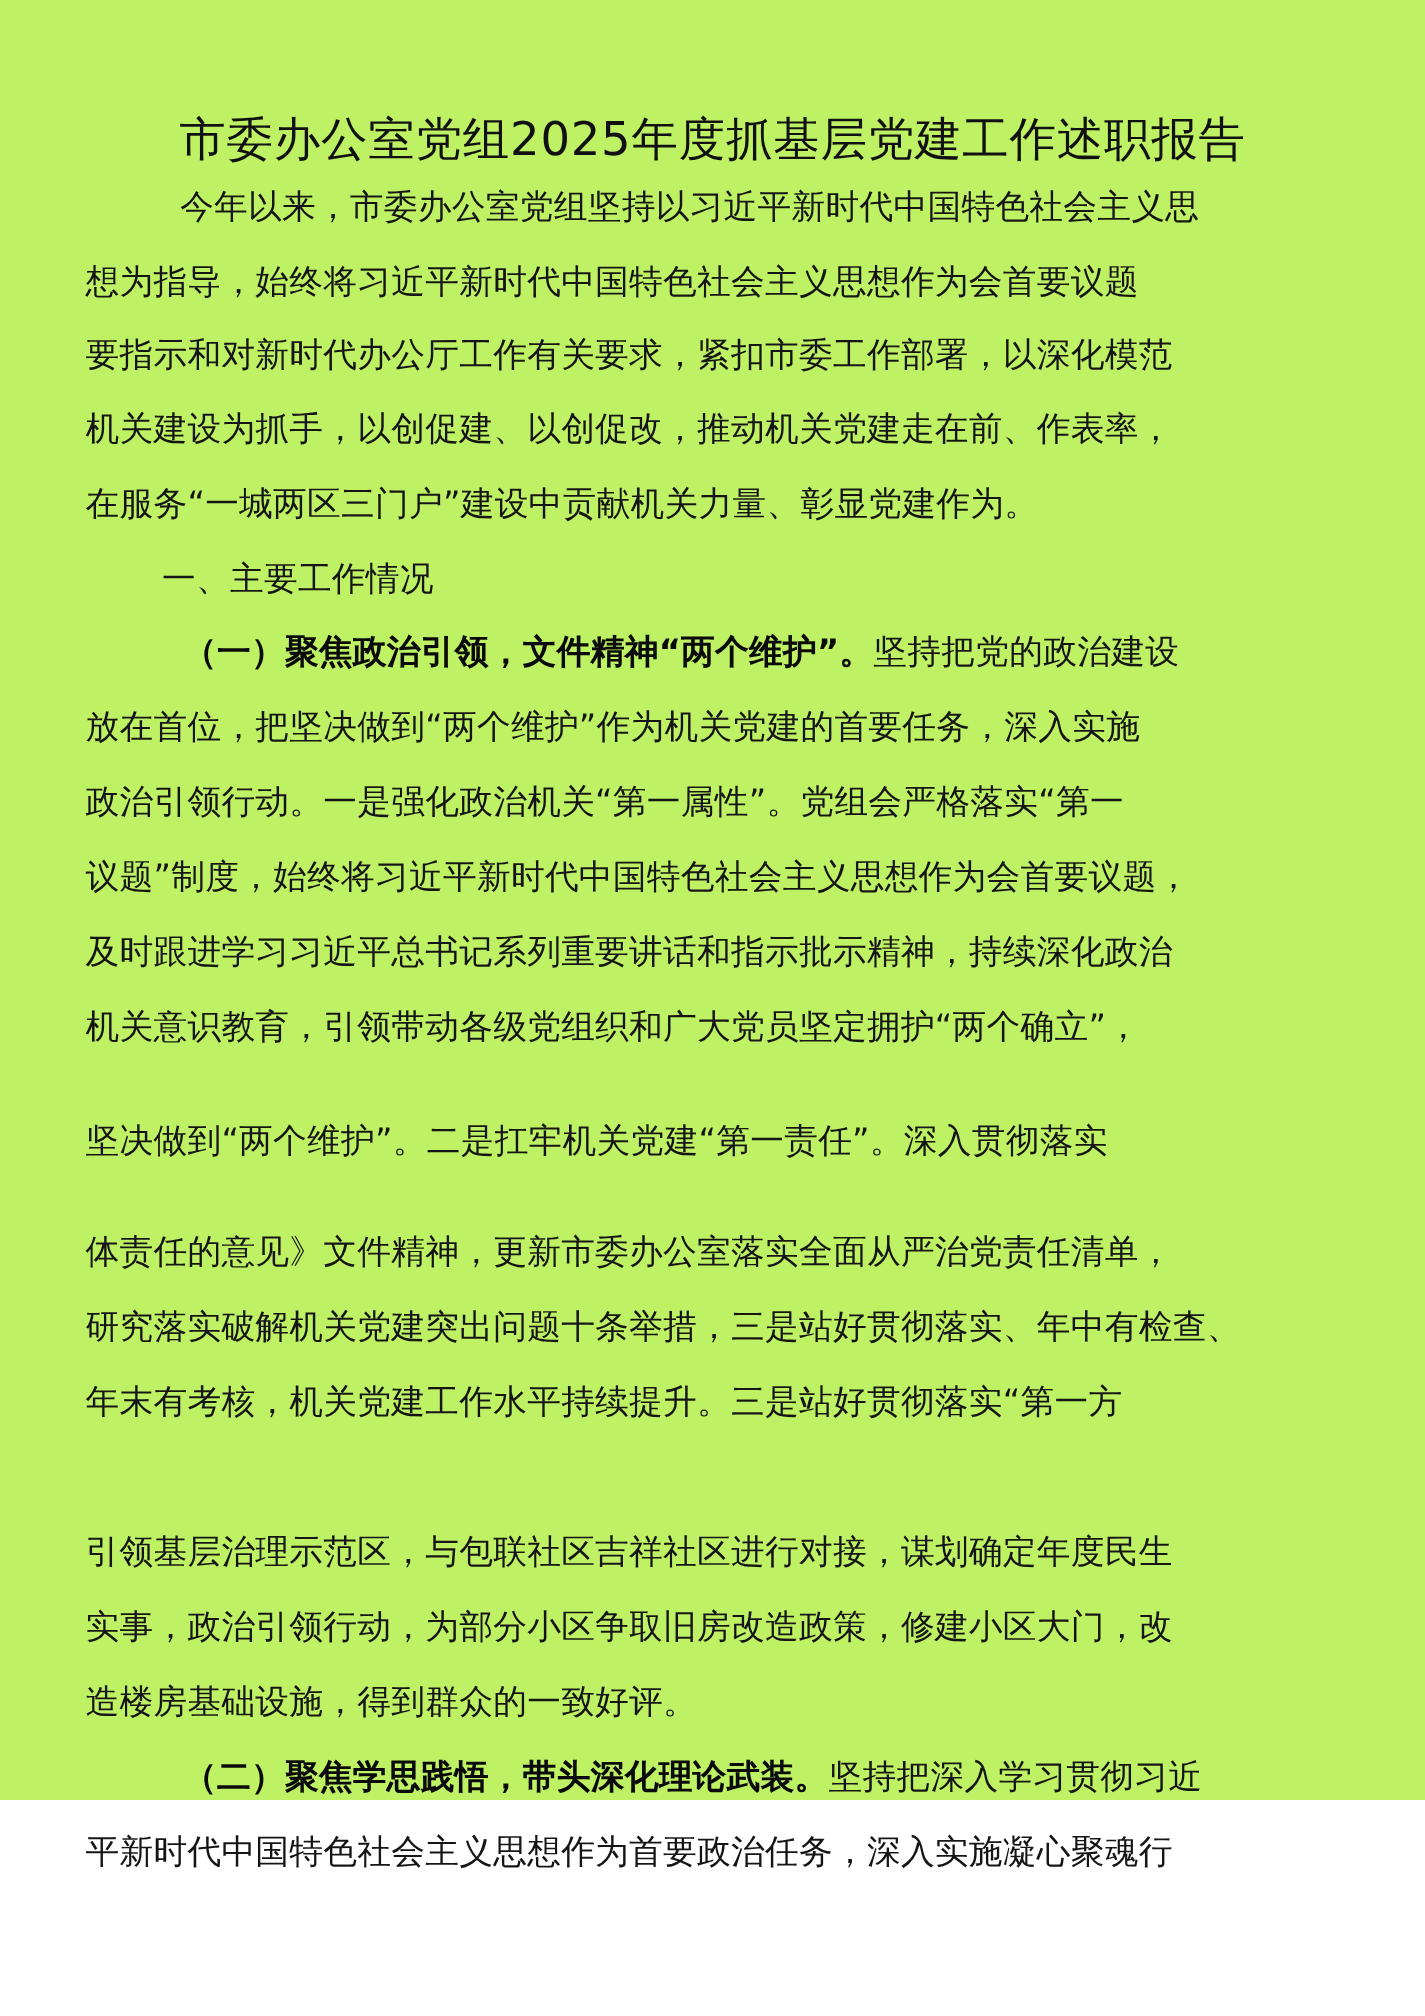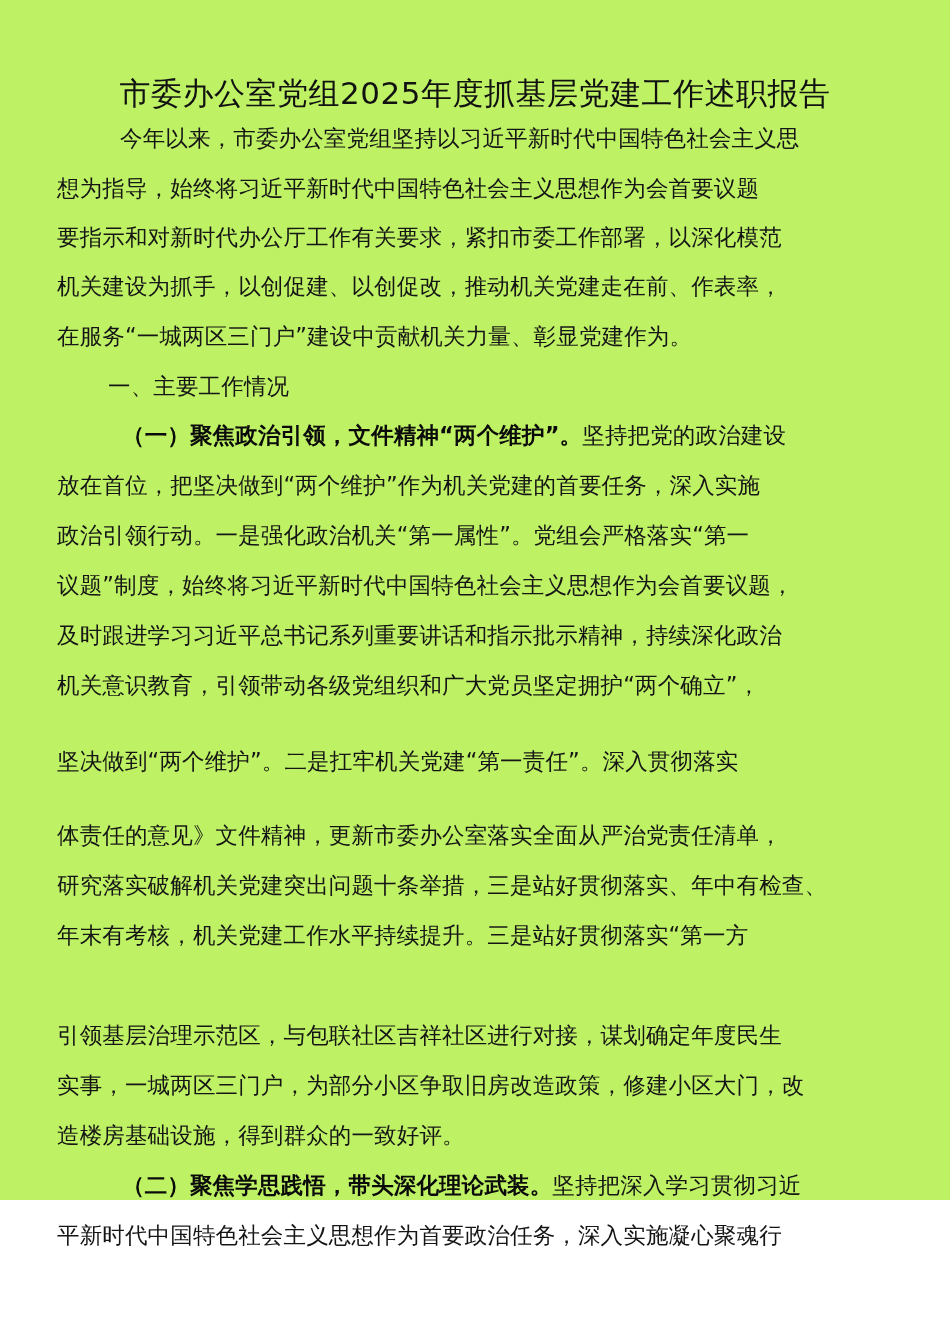--- a/index.html
+++ b/index.html
@@ -77,21 +77,21 @@
   <div class="line" style="top:467px;">放在首位，把坚决做到“两个维护”作为机关党建的首要任务，深入实施</div>
   <div class="line" style="top:517px;">政治引领行动。一是强化政治机关“第一属性”。党组会严格落实“第一</div>
   <div class="line" style="top:567px;">议题”制度，始终将习近平新时代中国特色社会主义思想作为会首要议题，</div>
   <div class="line" style="top:617px;">及时跟进学习习近平总书记系列重要讲话和指示批示精神，持续深化政治</div>
   <div class="line" style="top:667px;">机关意识教育，引领带动各级党组织和广大党员坚定拥护“两个确立”，</div>
   <div class="line" style="top:743px;">坚决做到“两个维护”。二是扛牢机关党建“第一责任”。深入贯彻落实</div>
   <div class="line" style="top:817px;">体责任的意见》文件精神，更新市委办公室落实全面从严治党责任清单，</div>
   <div class="line" style="top:867px;">研究落实破解机关党建突出问题十条举措，三是站好贯彻落实、年中有检查、</div>
   <div class="line" style="top:917px;">年末有考核，机关党建工作水平持续提升。三是站好贯彻落实“第一方</div>
   <div class="line" style="top:1017px;">引领基层治理示范区，与包联社区吉祥社区进行对接，谋划确定年度民生</div>
-  <div class="line" style="top:1067px;">实事，一城两区三门户，为部分小区争取旧房改造政策，修建小区大门，改</div>
+  <div class="line" style="top:1067px;">实事，政治引领行动，为部分小区争取旧房改造政策，修建小区大门，改</div>
   <div class="line" style="top:1117px;">造楼房基础设施，得到群众的一致好评。</div>
 
   <div class="line indent-b" style="top:1167px;">
     <span class="bold">（二）聚焦学思践悟，带头深化理论武装。</span><span>坚持把深入学习贯彻习近</span>
   </div>
   <div class="line" style="top:1217px;">平新时代中国特色社会主义思想作为首要政治任务，深入实施凝心聚魂行</div>
 
 </div>
 
 </body></html>

